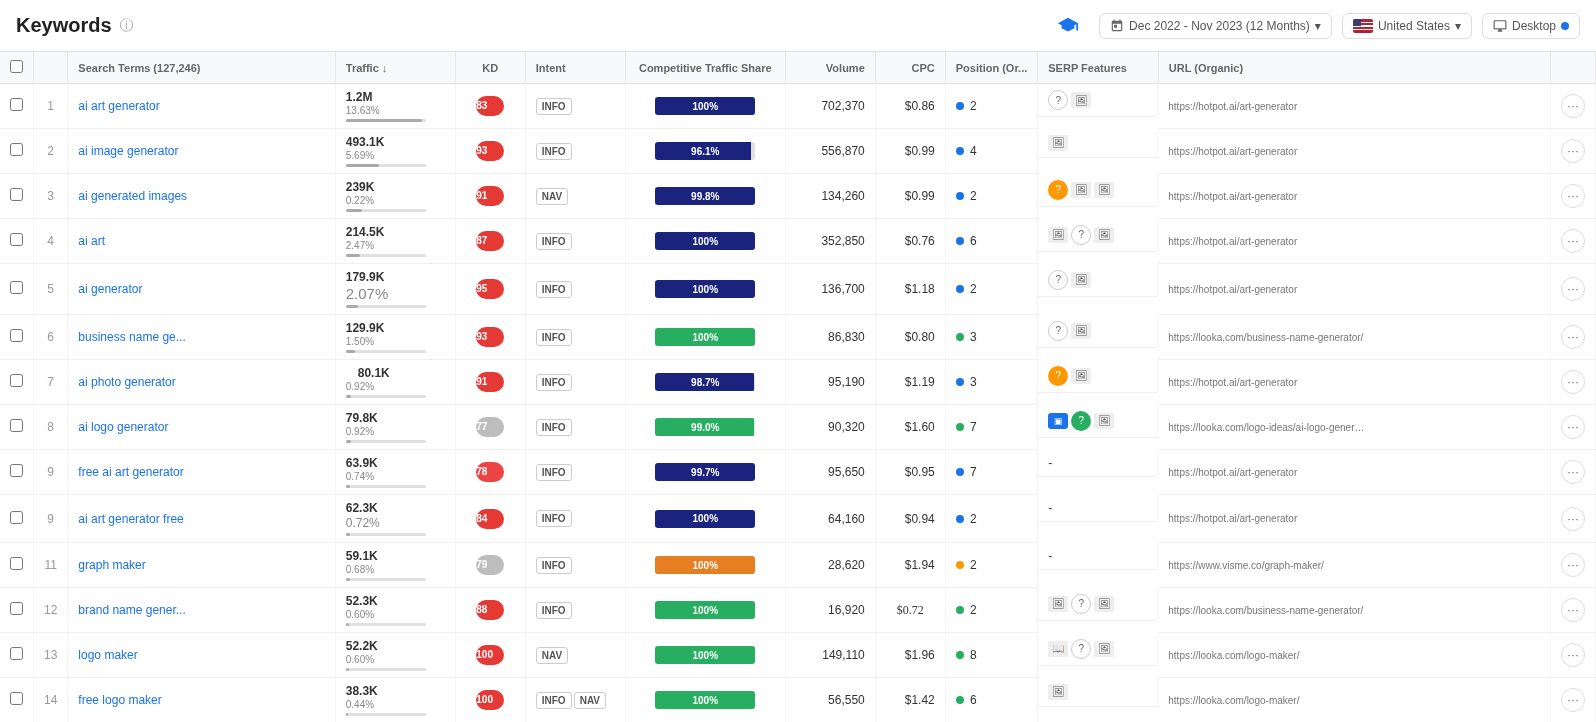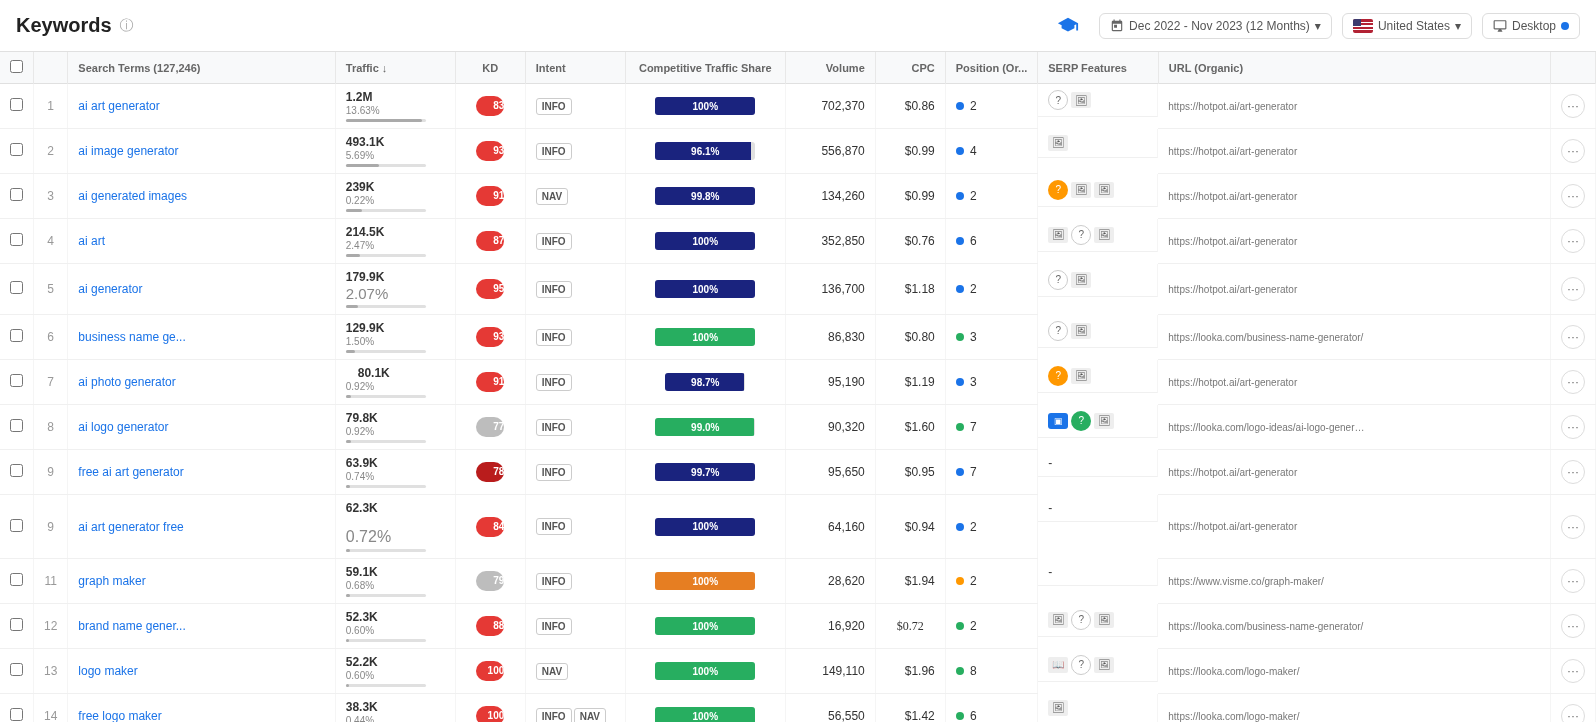--- a/index.html
+++ b/index.html
@@ -36,21 +36,21 @@
     .col-cts { width: 160px; text-align: center; }
     .col-volume { width: 90px; text-align: right; }
     .col-cpc { width: 70px; text-align: right; }
     .col-pos { width: 90px; }
     .col-serp { width: 120px; }
     .col-url { min-width: 180px; max-width: 220px; }
     .col-actions { width: 40px; }
 
     .keyword-link { color: #1a73e8; text-decoration: none; }
 
-    .kd-badge { display: inline-block; width: 28px; height: 20px; border-radius: 10px; color: white; font-size: 10px; font-weight: 700; text-align: right; line-height: 20px; }
+    .kd-badge { display: inline-block; width: 28px; height: 20px; border-radius: 10px; color: white; font-size: 10px; font-weight: 700; text-align: left; line-height: 20px; }
 
     .intent-badge { display: inline-block; padding: 2px 5px; border: 1px solid #ccc; border-radius: 3px; font-size: 10px; font-weight: 600; color: #555; margin-right: 2px; }
 
     .traffic-bar-container { display: flex; flex-direction: column; gap: 1px; }
     .mini-bar { height: 3px; background: #e0e0e0; border-radius: 2px; margin-top: 2px; width: 80px; }
     .mini-bar-fill { height: 100%; border-radius: 2px; background: #bbb; }
     .cts-bar { width: 100px; height: 18px; border-radius: 3px; display: flex; align-items: center; justify-content: center; position: relative; overflow: hidden; }
     .cts-bar-inner { position: absolute; left: 0; top: 0; bottom: 0; }
     .cts-label { position: relative; z-index: 1; color: white; font-size: 10px; font-weight: 700; }
 
@@ -425,21 +425,21 @@
           <div class="mini-bar-fill" style="width:7%;background:#aaa;"></div>
         </div>
       </div>
     </td>
     <td class="col-kd" style="text-align:center;">
       <span class="kd-badge" style="background:#e53935;">91</span>
     </td>
     <td class="col-intent"><span class="intent-badge">INFO</span></td>
     <td class="col-cts">
       <div style="display:flex;align-items:center;justify-content:center;">
-        <div class="cts-bar" style="width:80px;height:18px;border-radius:3px;background:#e0e0e0;position:relative;overflow:hidden;">
+        <div class="cts-bar" style="width:100px;height:18px;border-radius:3px;background:#e0e0e0;position:relative;overflow:hidden;">
           <div class="cts-bar-inner" style="position:absolute;left:0;top:0;bottom:0;width:99%;background:#1a237e;"></div>
           <span class="cts-label" style="position:relative;z-index:1;color:white;font-size:10px;font-weight:700;display:flex;align-items:center;justify-content:center;height:100%;">98.7%</span>
         </div>
       </div>
     </td>
     <td class="col-volume" style="text-align:right;">95,190</td>
     <td class="col-cpc" style="text-align:right;">$1.19</td>
     <td class="col-pos">
       <span class="pos-dot" style="width:8px;height:8px;border-radius:50%;display:inline-block;margin-right:3px;background:#1a73e8;"></span>
       <span>3</span>
@@ -513,21 +513,21 @@
     <td class="col-traffic">
       <div class="traffic-bar-container">
         <span style="font-weight:600;">63.9K</span>
         <span style="font-size:10px;color:#888;">0.74%</span>
         <div class="mini-bar">
           <div class="mini-bar-fill" style="width:5%;background:#aaa;"></div>
         </div>
       </div>
     </td>
     <td class="col-kd" style="text-align:center;">
-      <span class="kd-badge" style="background:#b91c1c;">78</span>
+      <span class="kd-badge" style="background:#ef4444;">78</span>
     </td>
     <td class="col-intent"><span class="intent-badge">INFO</span></td>
     <td class="col-cts">
       <div style="display:flex;align-items:center;justify-content:center;">
         <div class="cts-bar" style="width:100px;height:18px;border-radius:3px;background:#e0e0e0;position:relative;overflow:hidden;">
           <div class="cts-bar-inner" style="position:absolute;left:0;top:0;bottom:0;width:100%;background:#1a237e;"></div>
           <span class="cts-label" style="position:relative;z-index:1;color:white;font-size:10px;font-weight:700;display:flex;align-items:center;justify-content:center;height:100%;">99.7%</span>
         </div>
       </div>
     </td>
@@ -551,21 +551,21 @@
     <td class="col-check">
       <input type="checkbox" style="">
     </td>
     <td class="col-num" style="color:#999;text-align:center;">9</td>
     <td class="col-term">
       <a href="#" class="keyword-link">ai art generator free</a>
     </td>
     <td class="col-traffic">
       <div class="traffic-bar-container">
         <span style="font-weight:600;">62.3K</span>
-        <span style="font-size:16px;color:#888;margin-top:12px;">0.72%</span>
+        <span style="font-size:12px;color:#888;">0.72%</span>
         <div class="mini-bar">
           <div class="mini-bar-fill" style="width:5%;background:#aaa;"></div>
         </div>
       </div>
     </td>
     <td class="col-kd" style="text-align:center;">
       <span class="kd-badge" style="background:#e53935;">84</span>
     </td>
     <td class="col-intent"><span class="intent-badge">INFO</span></td>
     <td class="col-cts">

